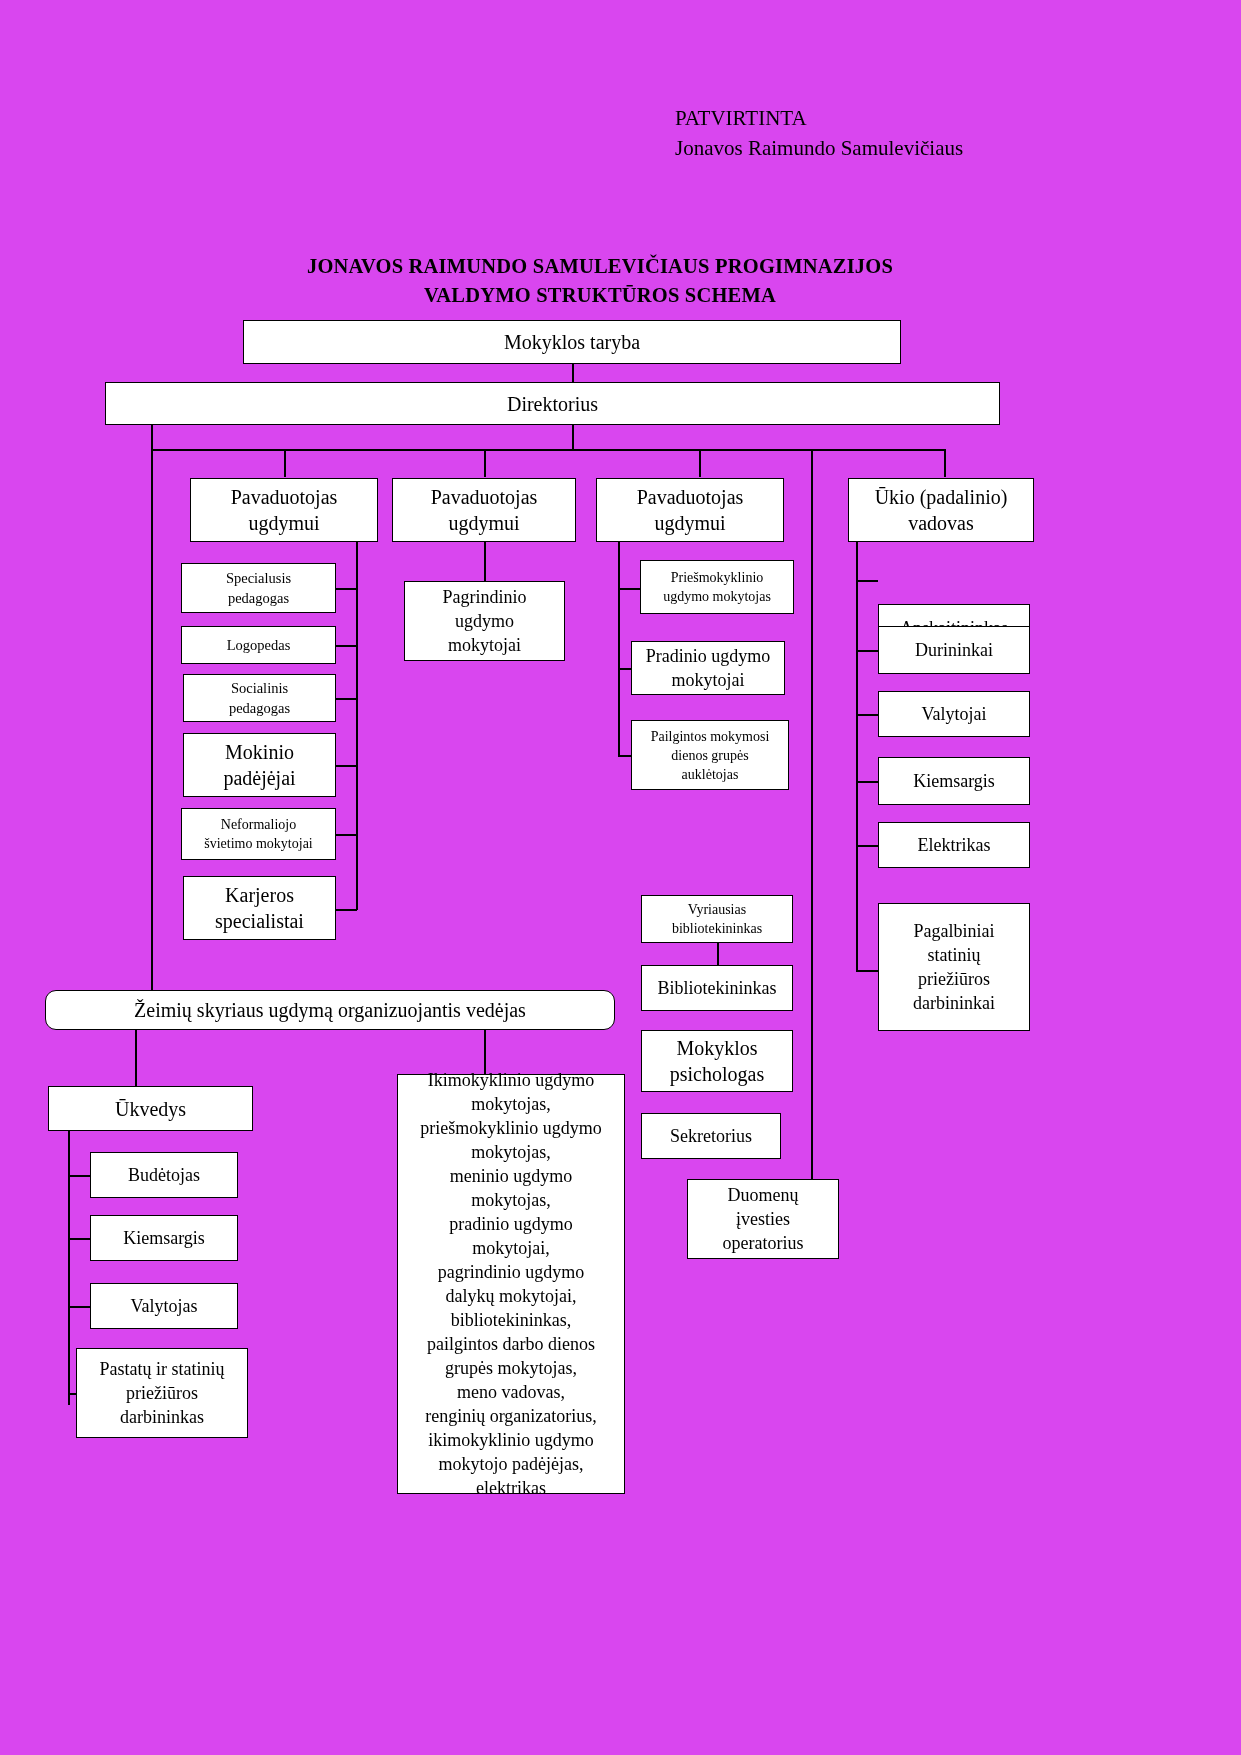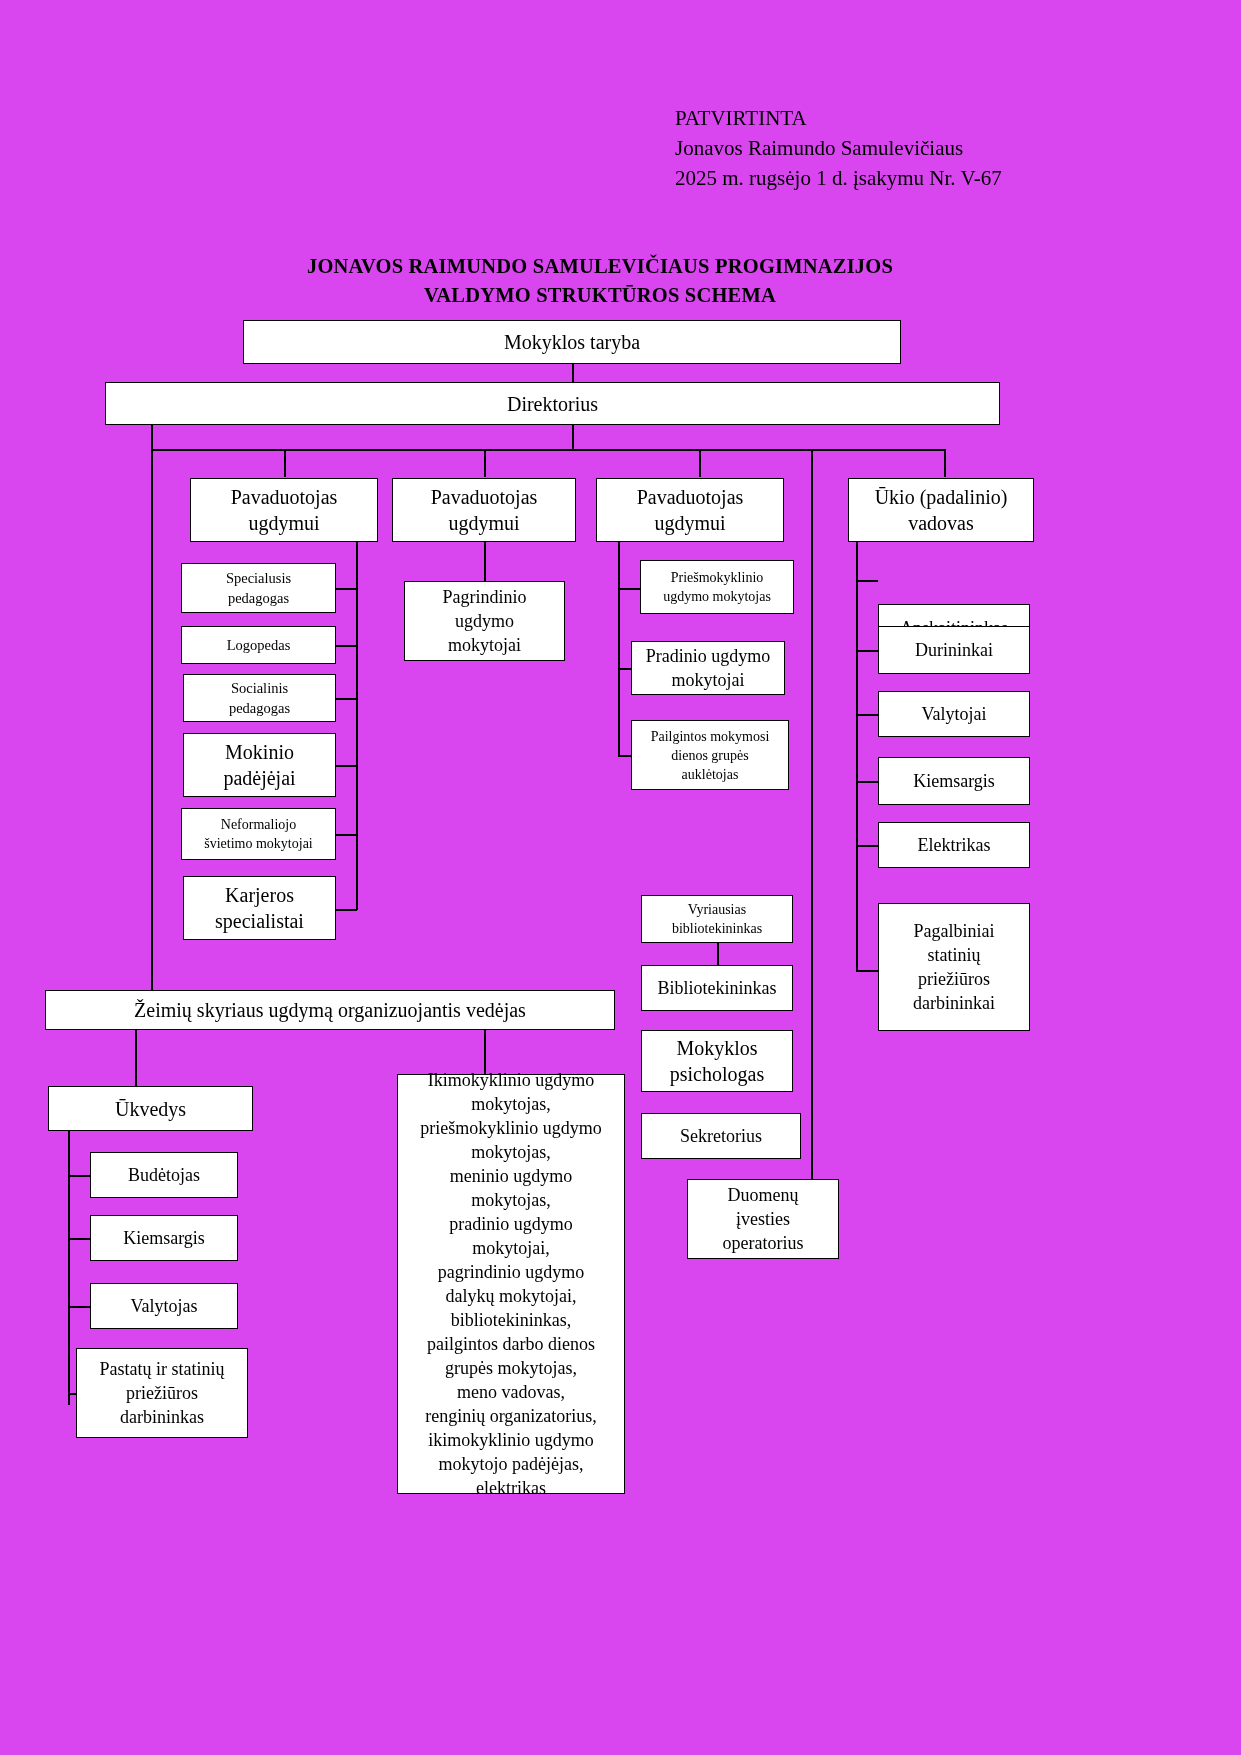--- a/index.html
+++ b/index.html
@@ -74,21 +74,20 @@
   .hline { height: 1.6px; }
 </style>
 </head>
 <body>
 
 <div id="page">
 
   <div id="approval">
     <div>PATVIRTINTA</div>
     <div>Jonavos Raimundo Samulevičiaus</div>
-    <div>2025 m. rugsėjo 1 d. įsakymu Nr. V-67</div>
   </div>
 
   <div id="chart-title">
     <div>JONAVOS RAIMUNDO SAMULEVIČIAUS PROGIMNAZIJOS</div>
     <div>VALDYMO STRUKTŪROS SCHEMA</div>
   </div>
 
   <div class="line vline" style="left:572px; top:363px; height:20px;"></div>
 
   <div class="line vline" style="left:572px; top:424px; height:26px;"></div>
@@ -237,30 +236,30 @@
     <span>Vyriausias
 bibliotekininkas</span>
   </div>
   <div class="box t-md" style="left:641px; top:965px; width:152px; height:46px;">
     <span>Bibliotekininkas</span>
   </div>
   <div class="box t-lg" style="left:641px; top:1030px; width:152px; height:62px;">
     <span>Mokyklos
 psichologas</span>
   </div>
-  <div class="box t-md" style="left:641px; top:1113px; width:160px; height:46px;align-items:center;">
+  <div class="box t-md" style="left:641px; top:1113px; width:140px; height:46px;align-items:center;">
     <span>Sekretorius</span>
   </div>
   <div class="box t-md" style="left:641px; top:1179px; width:152px; height:80px;margin-left:46px;">
     <span>Duomenų
 įvesties
 operatorius</span>
   </div>
 
-  <div class="box t-lg" style="left:45px; top:990px; width:570px; height:40px;">
+  <div class="box t-lg" style="left:45px; top:990px; width:570px; height:40px;border-radius:11px;">
     <span>Žeimių skyriaus ugdymą organizuojantis vedėjas</span>
   </div>
 
   <div class="box t-lg" style="left:48px; top:1086px; width:205px; height:45px;">
     <span>Ūkvedys</span>
   </div>
 
   <div class="box t-md" style="left:90px; top:1152px; width:148px; height:46px;">
     <span>Budėtojas</span>
   </div>

